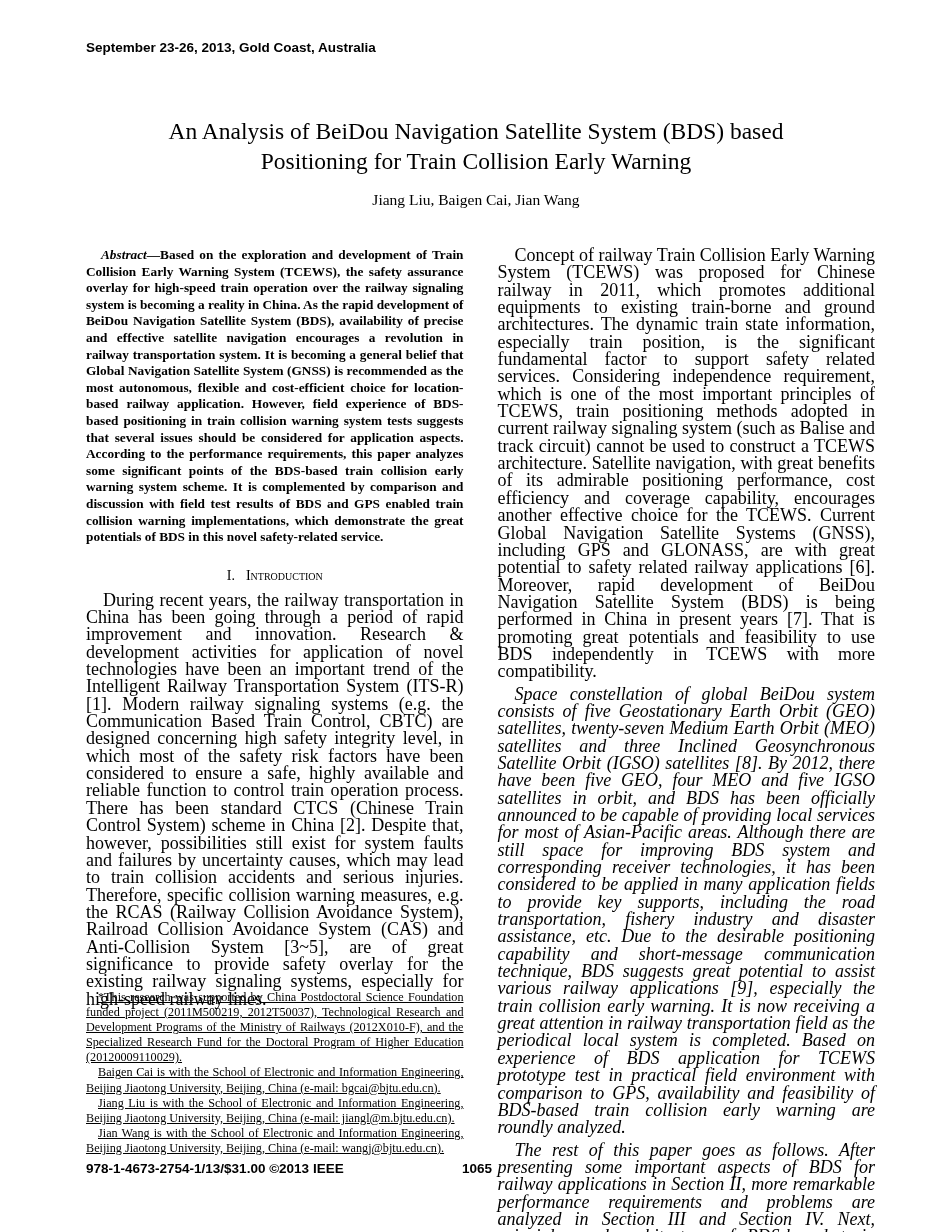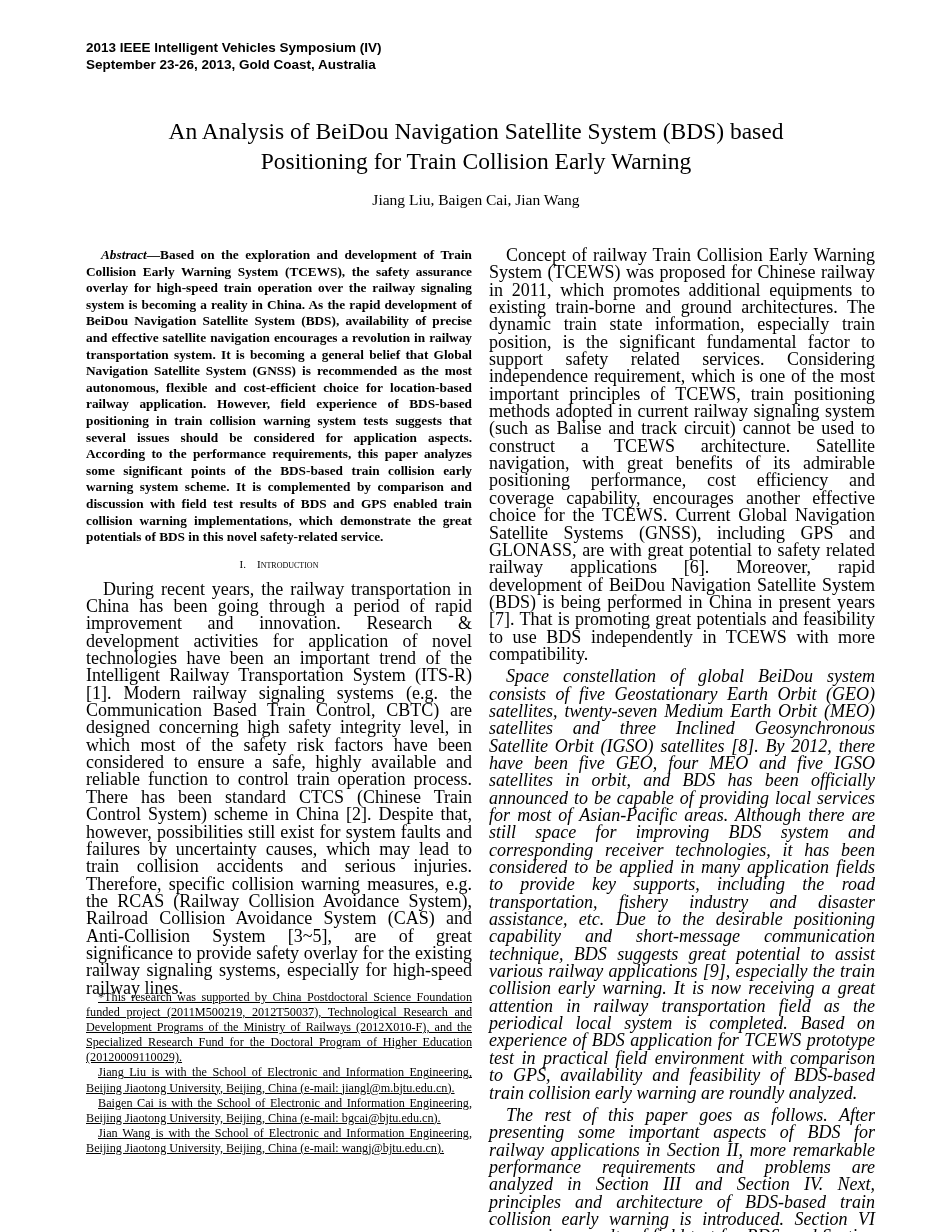--- a/index.html
+++ b/index.html
@@ -20,36 +20,36 @@
     position:absolute; top:116px; left:76px; width:800px;
     text-align:center; font-weight:400;
     font-size:23.5px; line-height:30px;
   }
   .authors {
     position:absolute; top:191px; left:76px; width:800px;
     text-align:center; font-size:15.5px;
   }
   .columns {
     position:absolute; top:247px; left:86px; width:789px; height:909px;
-    display:flex; gap:17px;
+    display:flex; gap:34px;
   }
   .col { width:386px; position:relative; }
   .para {
     font-size:18px; line-height:17.35px;
     text-align:justify; text-indent:17px;
   }
   .para + .para { margin-top:5px;font-style:italic; }
   .abstract {
     font-size:13.3px; line-height:16.6px; font-weight:700;
     text-align:justify; text-indent:15px;
   }
   .abstract .abstract-label { font-style:italic; }
   .section-heading {
-    text-align:center; font-size:11px; line-height:17px;
-    margin-top:10px; margin-bottom:8px;
+    text-align:center; font-size:14px; line-height:17px;
+    margin-top:21px; margin-bottom:8px;
   }
   .section-heading .sec-num { margin-right:11px; }
   .sc { font-variant:small-caps; }
   .footnote {
     position:absolute; left:0; bottom:0; width:100%;
     font-size:12.2px; line-height:15.1px; text-align:justify;
   }
   .footnote p { text-indent:12px;text-decoration:underline; }
   .page-footer {
     position:absolute; left:86px; top:1161px; width:789px;
@@ -57,21 +57,20 @@
     font-weight:700; font-size:13.5px;
   }
   .page-footer .page-number { position:absolute; left:376px; top:0; }
 </style>
 </head>
 <body>
 
 <div class="page">
 
   <div class="conf-header">
-    <div>2013 IEEE Intelligent Vehicles Symposium (IV)</div>
     <div>September 23-26, 2013, Gold Coast, Australia</div>
   </div>
 
   <div class="title-block">
     <div>An Analysis of BeiDou Navigation Satellite System (BDS) based</div>
     <div>Positioning for Train Collision Early Warning</div>
   </div>
 
   <div class="authors">Jiang Liu, Baigen Cai, Jian Wang</div>
 
@@ -81,34 +80,38 @@
       <p class="abstract"><span class="abstract-label">Abstract</span><span>—Based on the exploration and development of Train Collision Early Warning System (TCEWS), the safety assurance overlay for high-speed train operation over the railway signaling system is becoming a reality in China. As the rapid development of BeiDou Navigation Satellite System (BDS), availability of precise and effective satellite navigation encourages a revolution in railway transportation system. It is becoming a general belief that Global Navigation Satellite System (GNSS) is recommended as the most autonomous, flexible and cost-efficient choice for location-based railway application. However, field experience of BDS-based positioning in train collision warning system tests suggests that several issues should be considered for application aspects. According to the performance requirements, this paper analyzes some significant points of the BDS-based train collision early warning system scheme. It is complemented by comparison and discussion with field test results of BDS and GPS enabled train collision warning implementations, which demonstrate the great potentials of BDS in this novel safety-related service.</span></p>
 
       <div class="section-heading">
         <span class="sec-num">I.</span><span class="sc">Introduction</span>
       </div>
 
       <p class="para">During recent years, the railway transportation in China has been going through a period of rapid improvement and innovation. Research &amp; development activities for application of novel technologies have been an important trend of the Intelligent Railway Transportation System (ITS-R) [1]. Modern railway signaling systems (e.g. the Communication Based Train Control, CBTC) are designed concerning high safety integrity level, in which most of the safety risk factors have been considered to ensure a safe, highly available and reliable function to control train operation process. There has been standard CTCS (Chinese Train Control System) scheme in China [2]. Despite that, however, possibilities still exist for system faults and failures by uncertainty causes, which may lead to train collision accidents and serious injuries. Therefore, specific collision warning measures, e.g. the RCAS (Railway Collision Avoidance System), Railroad Collision Avoidance System (CAS) and Anti-Collision System [3~5], are of great significance to provide safety overlay for the existing railway signaling systems, especially for high-speed railway lines.</p>
 
       <div class="footnote">
         <p>*This research was supported by China Postdoctoral Science Foundation funded project (2011M500219, 2012T50037), Technological Research and Development Programs of the Ministry of Railways (2012X010-F), and the Specialized Research Fund for the Doctoral Program of Higher Education (20120009110029).</p>
+        <p>Baigen Cai is with the School of Electronic and Information Engineering, Beijing Jiaotong University, Beijing, China (e-mail: bgcai@bjtu.edu.cn).</p>
         <p>Jiang Liu is with the School of Electronic and Information Engineering, Beijing Jiaotong University, Beijing, China (e-mail: jiangl@m.bjtu.edu.cn).</p>
-        <p>Baigen Cai is with the School of Electronic and Information Engineering, Beijing Jiaotong University, Beijing, China (e-mail: bgcai@bjtu.edu.cn).</p>
         <p>Jian Wang is with the School of Electronic and Information Engineering, Beijing Jiaotong University, Beijing, China (e-mail: wangj@bjtu.edu.cn).</p>
       </div>
     </div>
 
     <div class="col">
       <p class="para">Concept of railway Train Collision Early Warning System (TCEWS) was proposed for Chinese railway in 2011, which promotes additional equipments to existing train-borne and ground architectures. The dynamic train state information, especially train position, is the significant fundamental factor to support safety related services. Considering independence requirement, which is one of the most important principles of TCEWS, train positioning methods adopted in current railway signaling system (such as Balise and track circuit) cannot be used to construct a TCEWS architecture. Satellite navigation, with great benefits of its admirable positioning performance, cost efficiency and coverage capability, encourages another effective choice for the TCEWS. Current Global Navigation Satellite Systems (GNSS), including GPS and GLONASS, are with great potential to safety related railway applications [6]. Moreover, rapid development of BeiDou Navigation Satellite System (BDS) is being performed in China in present years [7]. That is promoting great potentials and feasibility to use BDS independently in TCEWS with more compatibility.</p>
       <p class="para">Space constellation of global BeiDou system consists of five Geostationary Earth Orbit (GEO) satellites, twenty-seven Medium Earth Orbit (MEO) satellites and three Inclined Geosynchronous Satellite Orbit (IGSO) satellites [8]. By 2012, there have been five GEO, four MEO and five IGSO satellites in orbit, and BDS has been officially announced to be capable of providing local services for most of Asian-Pacific areas. Although there are still space for improving BDS system and corresponding receiver technologies, it has been considered to be applied in many application fields to provide key supports, including the road transportation, fishery industry and disaster assistance, etc. Due to the desirable positioning capability and short-message communication technique, BDS suggests great potential to assist various railway applications [9], especially the train collision early warning. It is now receiving a great attention in railway transportation field as the periodical local system is completed. Based on experience of BDS application for TCEWS prototype test in practical field environment with comparison to GPS, availability and feasibility of BDS-based train collision early warning are roundly analyzed.</p>
       <p class="para">The rest of this paper goes as follows. After presenting some important aspects of BDS for railway applications in Section II, more remarkable performance requirements and problems are analyzed in Section III and Section IV. Next, principles and architecture of BDS-based train collision early warning is introduced. Section VI summarizes results of field test for BDS, and Section VII concludes this paper.</p>
 
       <div class="section-heading">
         <span class="sec-num">II.</span><span>BDS </span><span class="sc">Positioning for Railway Application</span>
       </div>
 
       <p class="para">In BDS-based railway applications, information from the BDS receiver is used to locate the trains in operation, even at a</p>
     </div>
 
   </div>
 
+  <div class="page-footer">
+    <span class="copyright">978-1-4673-2754-1/13/$31.00 ©2013 IEEE</span>
+    <span class="page-number">1065</span>
+  </div>
 
 </div>
 
 </body></html>

